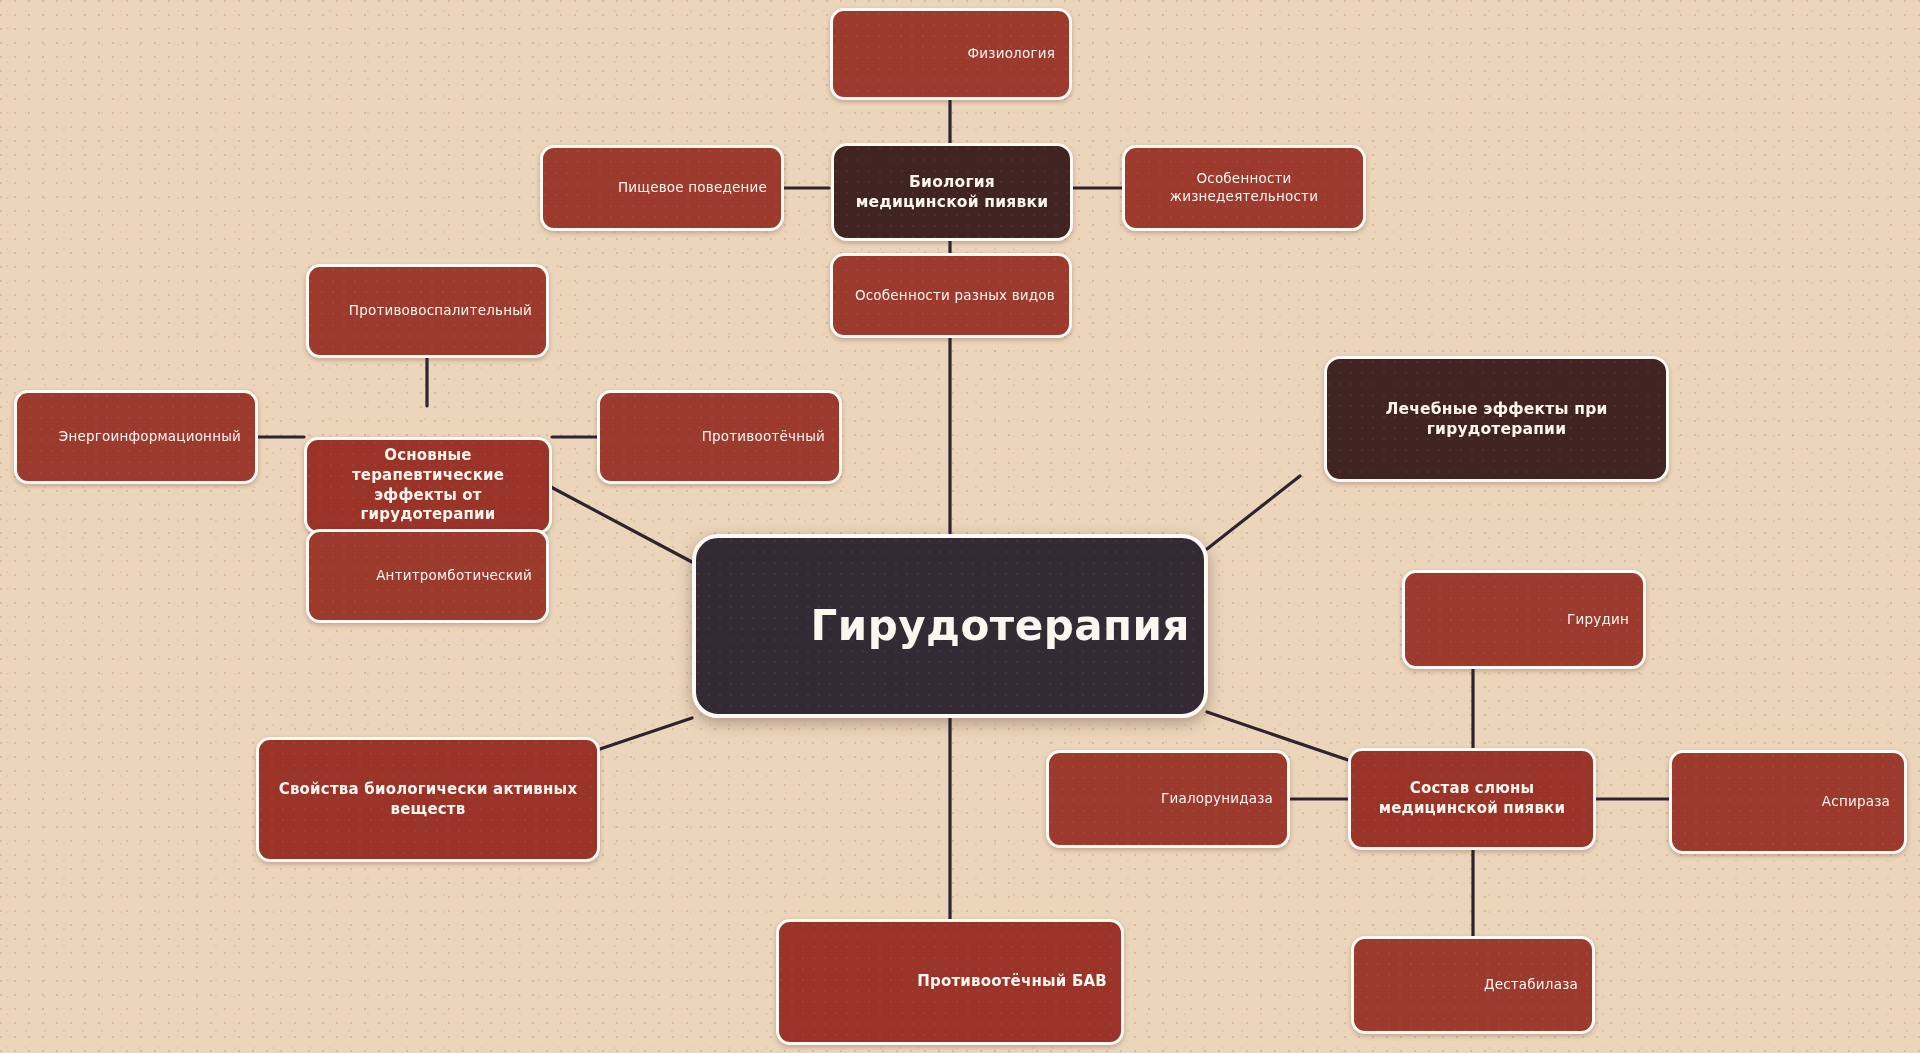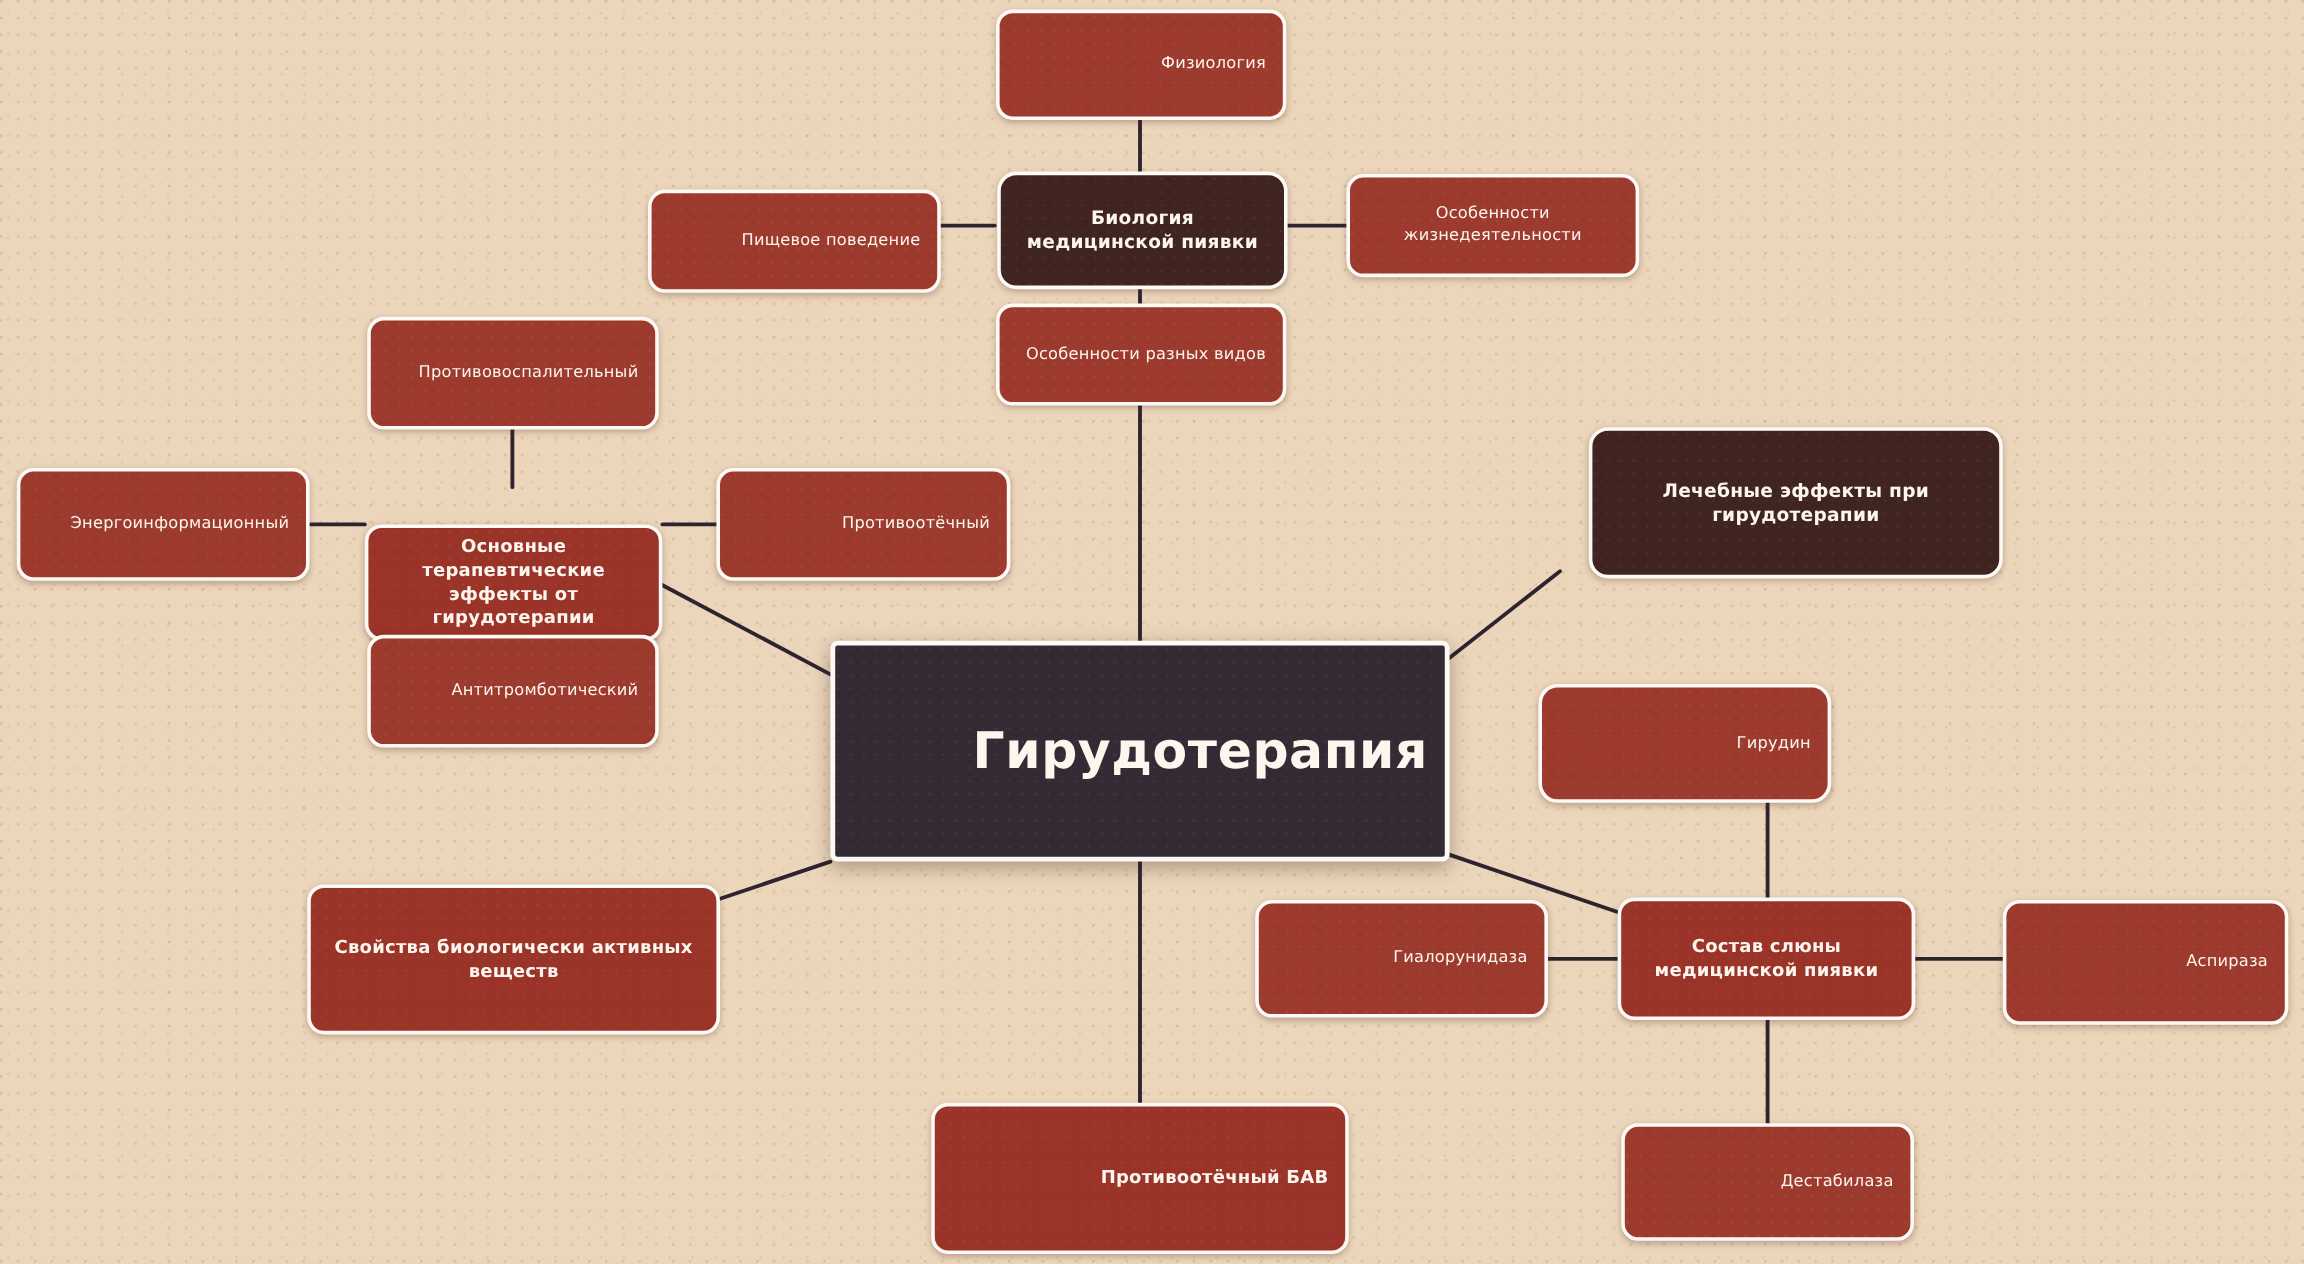--- a/index.html
+++ b/index.html
@@ -51,21 +51,21 @@
   }
   .node.leaf {
     background-color: #9d3a2e;
   }
   .node.hub {
     background-color: #3f2421;
     border-radius: 16px;
   }
   .node.root {
     background-color: #332a33;
-    border-radius: 6px;
+    border-radius: 26px;
     border-width: 4px;
     box-shadow: 0 5px 16px rgba(50,25,20,0.34);
   }
   .node .label { display: block; }
   .fs-root   { font-size: 42px; font-weight: 700; letter-spacing: 0.5px; }
   .fs-hub    { font-size: 15.5px; font-weight: 600; }
   .fs-branch { font-size: 15px; font-weight: 600; }
   .fs-leaf   { font-size: 13.5px; font-weight: 400; }
 </style>
 </head>
@@ -115,21 +115,21 @@
   </svg>
 
   <div class="node leaf" style="left:830px; top:8px; width:242px; height:92px;">
     <span class="label fs-leaf">Физиология</span>
   </div>
 
   <div class="node hub" style="left:831px; top:143px; width:242px; height:98px;">
     <span class="label fs-hub">Биология медицинской пиявки</span>
   </div>
 
-  <div class="node leaf" style="left:540px; top:145px; width:244px; height:86px;margin-top:13px;">
+  <div class="node leaf" style="left:540px; top:145px; width:244px; height:86px;">
     <span class="label fs-leaf">Пищевое поведение</span>
   </div>
 
   <div class="node leaf" style="left:1122px; top:145px; width:244px; height:86px;">
     <span class="label fs-leaf">Особенности жизнедеятельности</span>
   </div>
 
   <div class="node leaf" style="left:830px; top:253px; width:242px; height:85px;">
     <span class="label fs-leaf">Особенности разных видов</span>
   </div>
@@ -163,21 +163,21 @@
   </div>
 
   <div class="node branch" style="left:256px; top:737px; width:344px; height:125px;">
     <span class="label fs-branch">Свойства биологически активных веществ</span>
   </div>
 
   <div class="node branch" style="left:776px; top:919px; width:348px; height:126px;">
     <span class="label fs-branch">Противоотёчный БАВ</span>
   </div>
 
-  <div class="node leaf" style="left:1282px; top:570px; width:244px; height:99px;border-radius:16px;">
+  <div class="node leaf" style="left:1402px; top:570px; width:244px; height:99px;">
     <span class="label fs-leaf">Гирудин</span>
   </div>
 
   <div class="node branch" style="left:1348px; top:748px; width:248px; height:102px;">
     <span class="label fs-branch">Состав слюны медицинской пиявки</span>
   </div>
 
   <div class="node leaf" style="left:1046px; top:750px; width:244px; height:98px;">
     <span class="label fs-leaf">Гиалорунидаза</span>
   </div>

